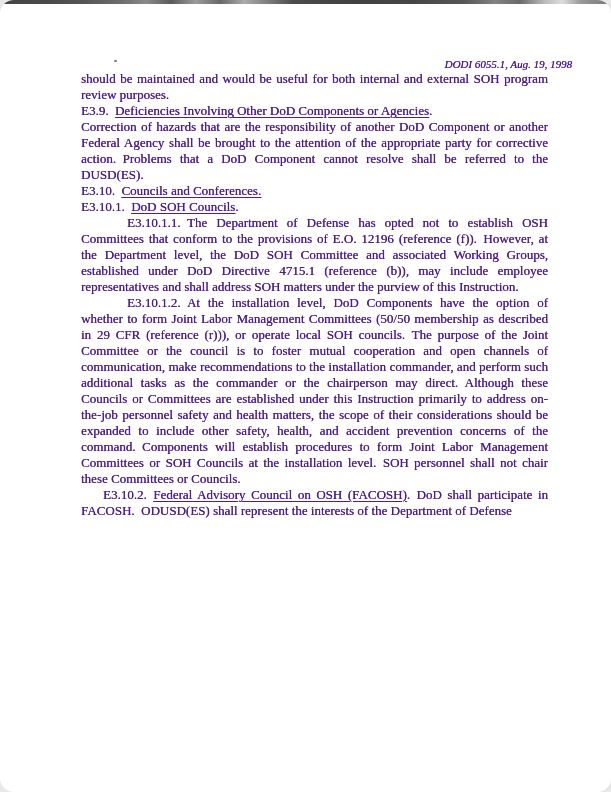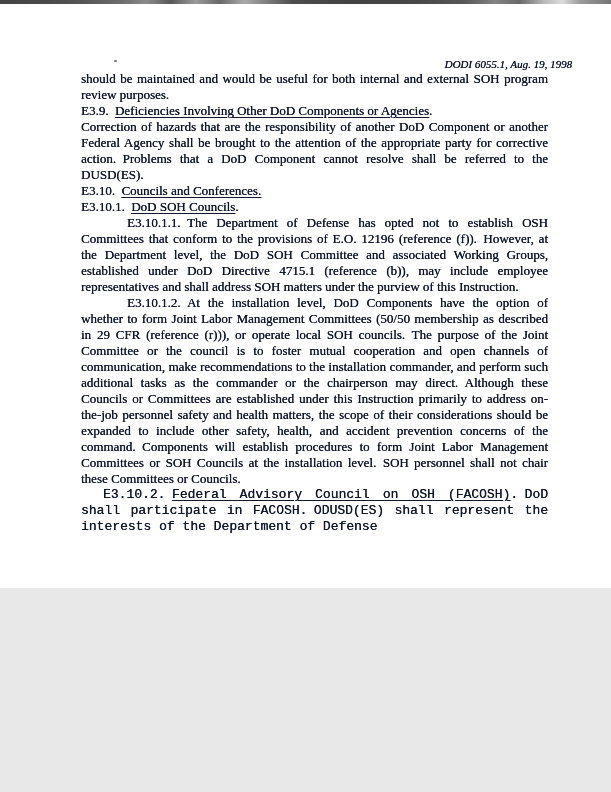--- a/index.html
+++ b/index.html
@@ -1,24 +1,25 @@
 <!DOCTYPE html>
 <html><head>
 <meta charset="utf-8">
 <style>
   html, body { margin: 0; padding: 0; background: #e8e8e8; }
   .page {
     position: relative;
     width: 611px;
-    height: 588px;
+    height: 792px;
     background: #ffffff;
     font-family: "Liberation Serif", "DejaVu Serif", serif;
-    color: #0f172a;
+    color: #4c1d95;
     overflow: hidden;
     text-shadow: 0.2px 0 0 currentColor;
+    border-radius: 14px;
   }
   .scan-bar {
     position: absolute;
     top: 0; left: 0;
     width: 100%; height: 4px;
     background: linear-gradient(90deg,
       #434343 0%, #4a4a4a 8%, #565656 14%, #6e6e6e 20%, #8a8a8a 24%,
       #5a5a5a 28%, #9b9b9b 32%, #686868 36%, #ababab 40%, #7a7a7a 44%,
       #4c4c4c 48%, #414141 58%, #474747 68%, #575757 76%, #838383 81%,
       #696969 85%, #b8b8b8 89%, #dddddd 92%, #9a9a9a 95%, #757575 100%);
@@ -48,21 +49,21 @@
   p.heading { text-align: left; }
   .u { text-decoration: underline; text-underline-offset: 2px; }
   .mt-p1   { margin-top: 23px; }
   .mt-h39  { margin-top: 26px; }
   .mt-p2   { margin-top: 13px; }
   .mt-h310 { margin-top: 23px; }
   .mt-h3101{ margin-top: 12px; margin-left: 24px; }
   .mt-p31011 { margin-top: 11px; text-indent: 46px; }
   .mt-p31012 { margin-top: 8px;  text-indent: 46px; }
   .mt-p31013 { margin-top: 13px; text-indent: 46px; }
-  .mt-p3102  { margin-top: 8px;  text-indent: 22px; font-family: Liberation Mono, monospace; }
+  .mt-p3102  { margin-top: 8px;  text-indent: 22px; }
   .footer {
     position: absolute;
     top: 729px; left: 0; right: 0;
     height: 16px;
     font-size: 10.5px;
     line-height: 13px;
   }
   .pagenum {
     position: absolute;
     left: 81px; width: 467px;

